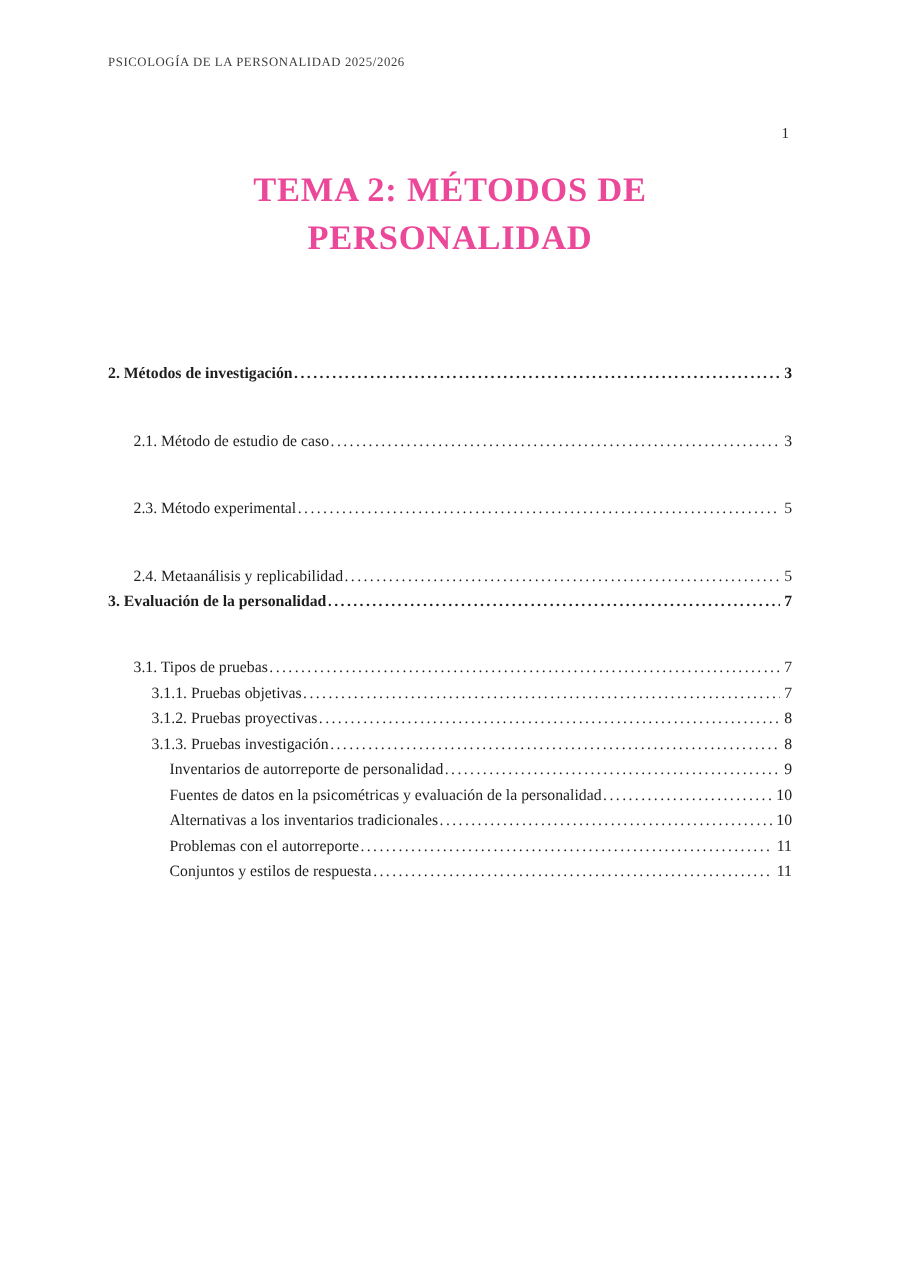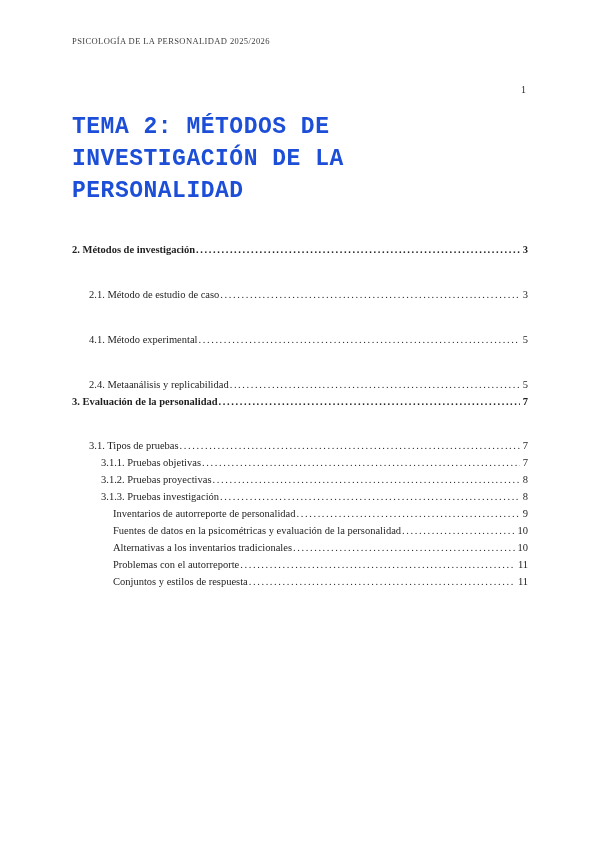--- a/index.html
+++ b/index.html
@@ -31,26 +31,26 @@
     right: 74px;
     top: 84px;
     font-size: 10px;
     color: #2a2a2a;
   }
   .doc-title {
     position: absolute;
     left: 72px;
     right: 72px;
     top: 111px;
+    text-align: center;
     font-weight: bold;
     font-size: 23px;
     line-height: 32px;
     letter-spacing: 0.5px;
-    color: #1d4ed8;
-    font-family: Liberation Mono, monospace;
+    color: #ec4899;
   }
   .toc {
     position: absolute;
     left: 72px;
     right: 72px;
     top: 244px;
   }
   .toc-row {
     display: flex;
     align-items: baseline;
@@ -88,37 +88,36 @@
 <body>
 
 <div class="page">
 
   <div class="running-header">PSICOLOGÍA DE LA PERSONALIDAD 2025/2026</div>
 
   <div class="page-number">1</div>
 
   <div class="doc-title">
     <div>TEMA 2: MÉTODOS DE</div>
-    <div>INVESTIGACIÓN DE LA</div>
     <div>PERSONALIDAD</div>
   </div>
 
   <div class="toc">
       <div class="toc-row lvl1 bold">
     <span class="toc-label">2. Métodos de investigación</span>
     <span class="toc-dots"></span>
     <span class="toc-page">3</span>
   </div>
       <div class="toc-row lvl2">
     <span class="toc-label">2.1. Método de estudio de caso</span>
     <span class="toc-dots"></span>
     <span class="toc-page">3</span>
   </div>
       <div class="toc-row lvl2">
-    <span class="toc-label">4.1. Método experimental</span>
+    <span class="toc-label">2.3. Método experimental</span>
     <span class="toc-dots"></span>
     <span class="toc-page">5</span>
   </div>
       <div class="toc-row lvl2">
     <span class="toc-label">2.4. Metaanálisis y replicabilidad</span>
     <span class="toc-dots"></span>
     <span class="toc-page">5</span>
   </div>
       <div class="toc-row lvl1 bold">
     <span class="toc-label">3. Evaluación de la personalidad</span>

